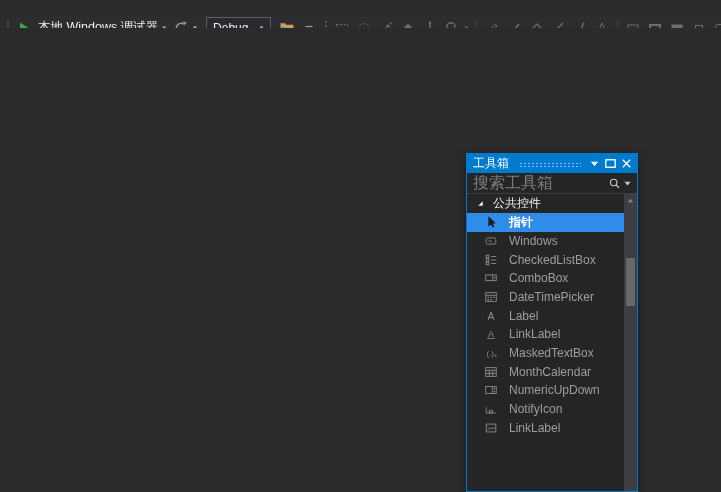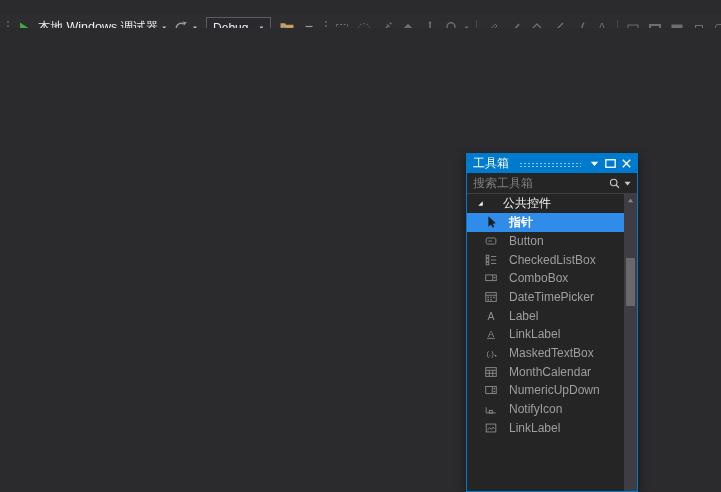--- a/index.html
+++ b/index.html
@@ -40,27 +40,27 @@
   .tb-title{height:19px;flex:0 0 19px;background:var(--accent,#007acc);
     display:flex;align-items:center;padding:0 3px 0 6px;}
   .tb-title-text{color:#ffffff;font-size:12px;white-space:nowrap;}
   .title-grip{flex:1;height:5px;margin:2px 5px 0 10px;
     background-image:radial-gradient(circle,rgba(255,255,255,.55) .8px,transparent 1px);
     background-size:4px 3px;}
   .wctl{width:15px;height:15px;color:#ffffff;display:inline-flex;margin-left:1px;}
   .tb-search{height:20px;flex:0 0 20px;border-bottom:1px solid #3f3f46;
     display:flex;align-items:center;background:var(--panel-bg,#252526);padding:0 5px 0 6px;}
   .tb-search-input{flex:1;min-width:0;background:transparent;border:none;outline:none;
-    color:#bef264;font-size:12px;padding:0;font-family:inherit;}
+    color:#bef264;font-size:16px;padding:0;font-family:inherit;}
   .tb-search-input::placeholder{color:#7f7f7f;}
   .tb-search-ic{width:13px;height:13px;color:#c8c8c8;display:inline-flex;flex:0 0 13px;}
   .tb-search-chev{width:9px;height:9px;color:#c8c8c8;display:inline-flex;flex:0 0 9px;margin-left:2px;}
   .tb-body{flex:1;display:flex;min-height:0;}
   .tb-content{flex:1;min-width:0;overflow:hidden;}
-  .tb-section{height:19px;display:flex;align-items:center;padding-left:9px;gap:18px;
+  .tb-section{height:19px;display:flex;align-items:center;padding-left:9px;gap:8px;
     color:#f1f1f1;font-size:12px;}
   .expander{width:9px;height:9px;color:#f1f1f1;display:inline-flex;flex:0 0 9px;}
   .tb-row{height:18.66px;display:flex;align-items:center;color:#9e9ea2;font-size:12px;cursor:default;}
   .tb-row .row-icon{width:14px;height:14px;margin-left:17px;flex:0 0 14px;color:#8f8f8f;display:inline-flex;}
   .tb-row .row-label{margin-left:11px;white-space:nowrap;}
   .tb-row.selected{background:var(--selection,#2f8ce9);color:#ffffff;font-weight:bold;}
   .tb-scroll{flex:0 0 13px;background:#3e3e42;position:relative;}
   .scroll-up{position:absolute;top:2px;left:1px;width:11px;height:10px;color:#8a8a8e;display:inline-flex;}
   .scroll-thumb{position:absolute;left:2px;width:9px;background:#68686b;}
 </style>
@@ -296,21 +296,21 @@
               </span>
               <span class="row-label">指针</span>
             </div>
             <div class="tb-row">
               <span class="row-icon">
                 <svg viewBox="0 0 16 16">
                   <rect x="2.5" y="4.5" width="11" height="7" rx="1.5" fill="none" stroke="currentColor"></rect>
                   <path d="M5 8 h4" stroke="currentColor"></path>
                 </svg>
               </span>
-              <span class="row-label">Button</span>
+              <span class="row-label">Windows</span>
             </div>
             <div class="tb-row">
               <span class="row-icon">
                 <svg viewBox="0 0 16 16">
                   <g stroke="currentColor" fill="none">
                     <rect x="2.5" y="2.5" width="3" height="3"></rect>
                     <path d="M8 4 h6"></path>
                     <rect x="2.5" y="6.5" width="3" height="3"></rect>
                     <path d="M8 8 h6"></path>
                     <rect x="2.5" y="10.5" width="3" height="3"></rect>

